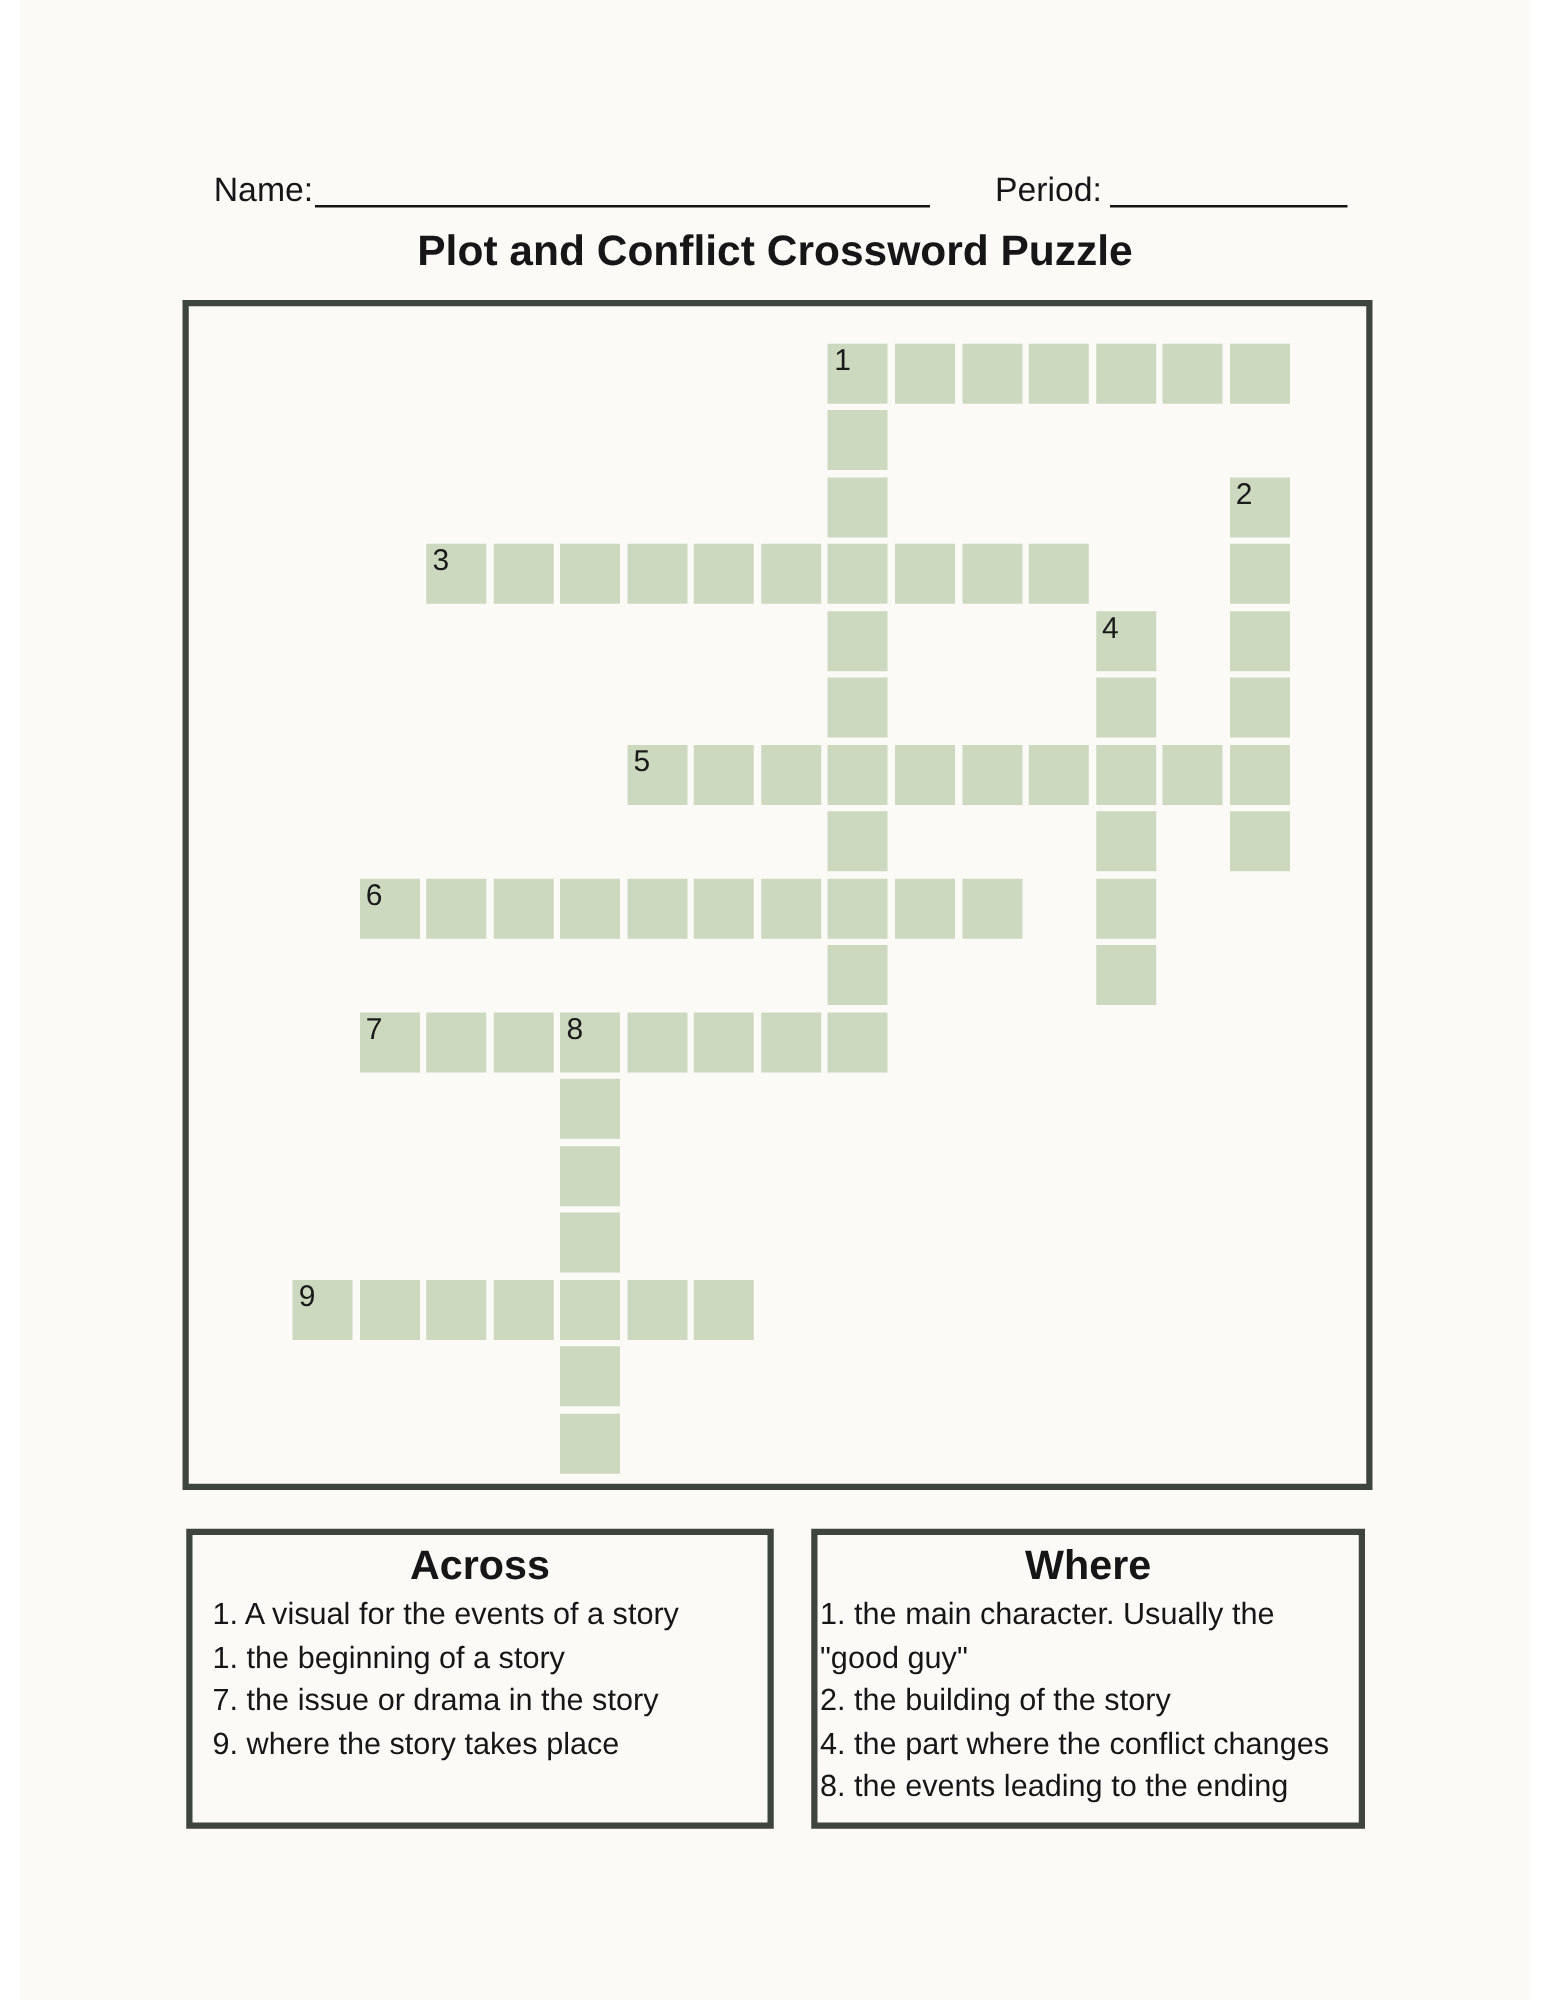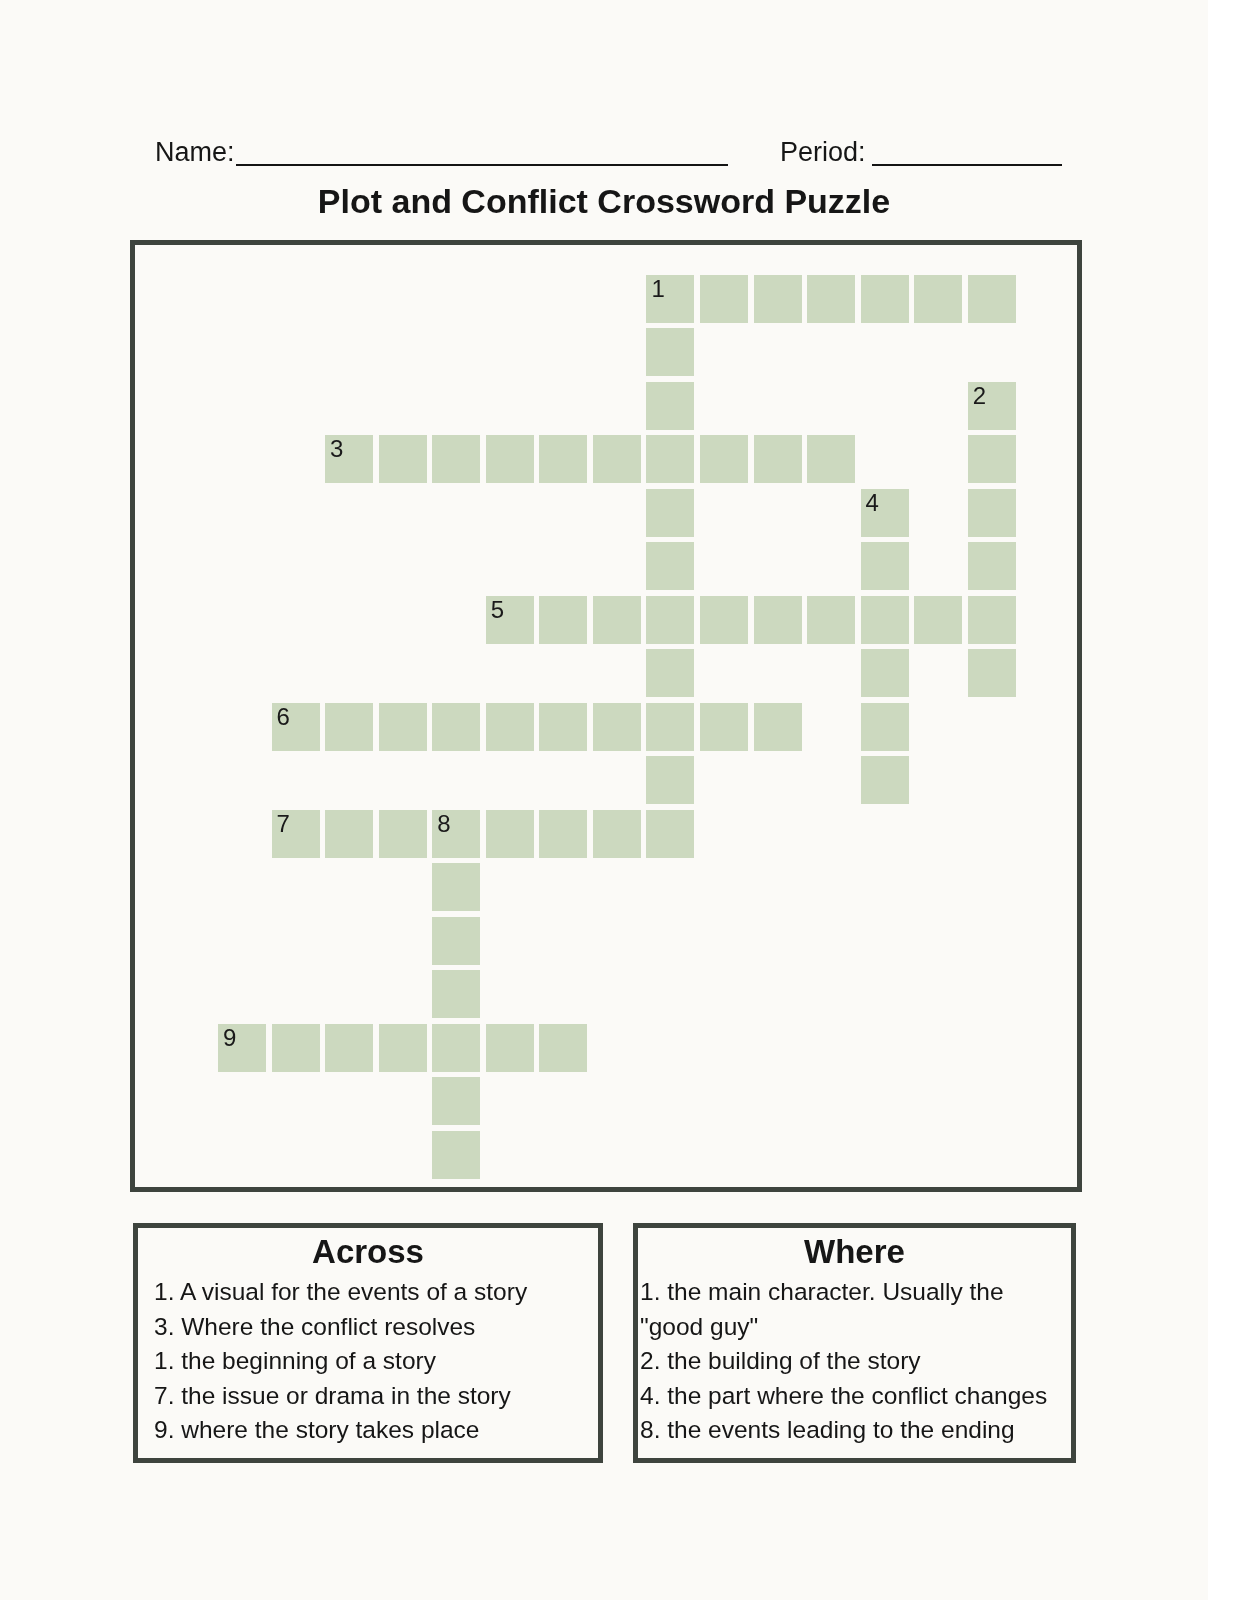--- a/index.html
+++ b/index.html
@@ -1,20 +1,21 @@
 <!DOCTYPE html>
 <html><head>
 <meta charset="utf-8">
 <style>
   html,body { margin:0; padding:0; }
   .page {
     position:relative; width:1208px; height:1600px;
     background:#fbfaf7; color:#161616;
     font-family:"Liberation Sans", sans-serif;
     overflow:hidden;
+    margin-left:16px;
   }
   
   .hdr-label { position:absolute; font-size:27px; }
   .name-label   { left:155px; top:137px; }
   .period-label { left:780px; top:137px; }
   .writeline { position:absolute; height:0; border-bottom:2.5px solid #141414; }
   .name-line   { left:236px; top:164px; width:492px; }
   .period-line { left:872px; top:164px; width:190px; }
   .title {
     position:absolute; left:0; top:182px; width:100%;
@@ -149,21 +150,20 @@
       <div class="cell" style="left: 190.1px; top: 778.5px; background: rgb(204, 217, 191);"></div>
       <div class="cell" style="left: 243.65px; top: 778.5px; background: rgb(204, 217, 191);"></div>
       <div class="cell" style="left: 350.75px; top: 778.5px; background: rgb(204, 217, 191);"></div>
       <div class="cell" style="left: 404.3px; top: 778.5px; background: rgb(204, 217, 191);"></div>
     </div>
 
   <div class="clue-box across">
     <div class="clue-title">Across</div>
     <ul class="clue-list">
         <li>1. A visual for the events of a story</li>
-        <li>3. Where the conflict resolves</li>
         <li>1. the beginning of a story</li>
         <li>7. the issue or drama in the story</li>
         <li>9. where the story takes place</li>
       </ul>
   </div>
 
   <div class="clue-box down">
     <div class="clue-title">Where</div>
     <ul class="clue-list">
         <li>1. the main character. Usually the "good guy"</li>

